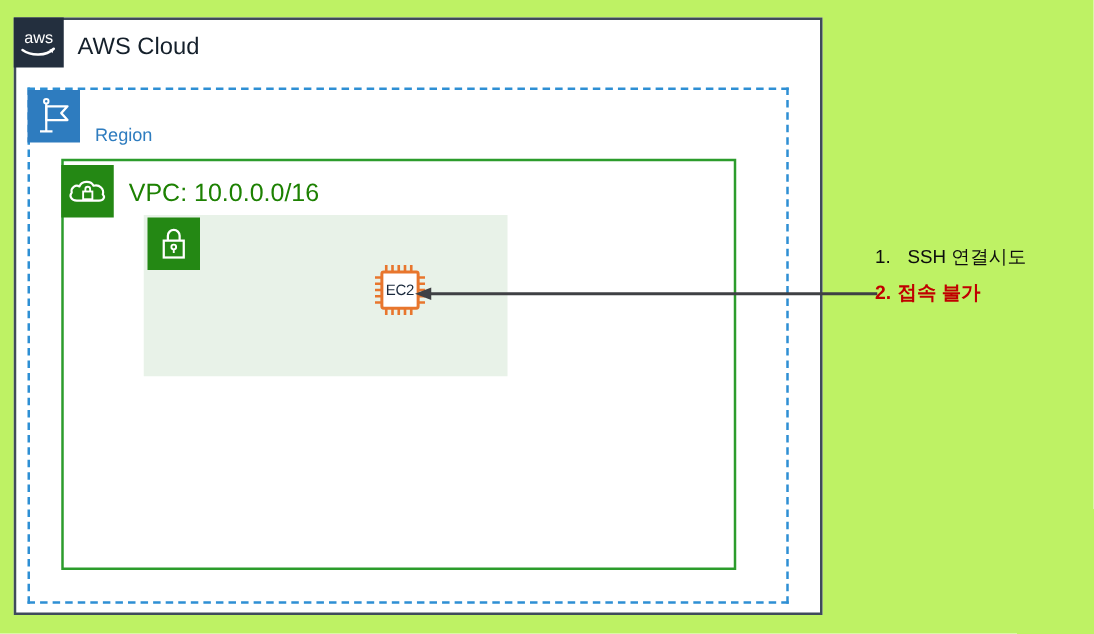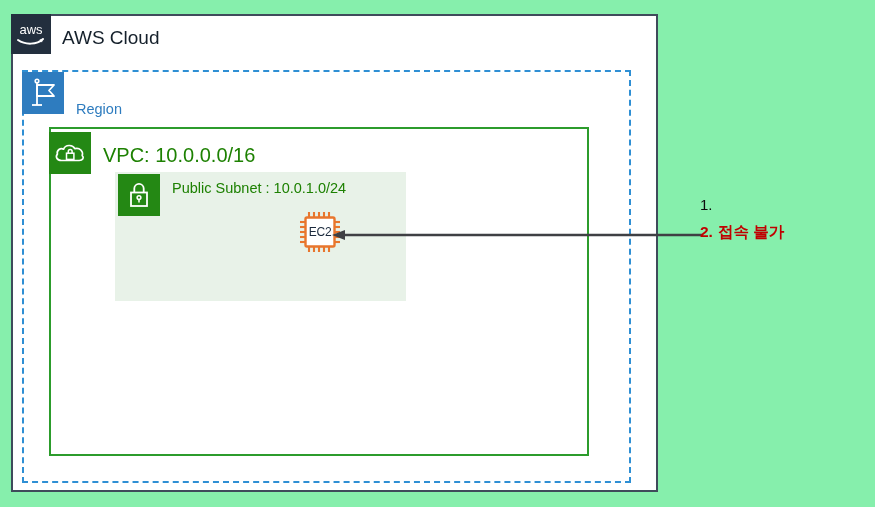--- a/index.html
+++ b/index.html
@@ -7,21 +7,21 @@
     padding: 0;
     background: #ffffff;
   }
   body {
     font-family: "Liberation Sans", "DejaVu Sans", sans-serif;
   }
   #canvas {
     position: relative;
     width: 875px;
     height: 507px;
-    background: #86efac;
+    background: #bef264;
     overflow: hidden;
   }
 
   
   .aws-cloud-box {
     position: absolute;
     left: 11px;
     top: 14px;
     width: 647px;
     height: 478px;
@@ -238,21 +238,20 @@
       <rect x="5" y="12.5" width="16" height="13.5" fill="none" stroke="#FFFFFF" stroke-width="1.8"></rect>
       <path d="M8.3 12.5 L8.3 8.6 A 4.7 4.7 0 0 1 17.7 8.6 L17.7 12.5" fill="none" stroke="#FFFFFF" stroke-width="1.8"></path>
       <circle cx="13" cy="17.6" r="1.9" fill="none" stroke="#FFFFFF" stroke-width="1.5"></circle>
       <line x1="13" y1="19.3" x2="13" y2="22.4" stroke="#FFFFFF" stroke-width="1.5"></line>
     </svg>
   </div>
 
   <div class="label label-aws-cloud">AWS Cloud</div>
   <div class="label label-region">Region</div>
   <div class="label label-vpc">VPC: 10.0.0.0/16</div>
-  <div class="label label-subnet">Public Subnet : 10.0.1.0/24</div>
 
   <div class="ec2-wrap">
     <svg width="46" height="46" viewBox="0 0 46 46" aria-hidden="true">
       <g stroke="#E8762D" stroke-width="2.1" stroke-linecap="butt">
 
         <line x1="12" y1="3" x2="12" y2="9"></line>
         <line x1="17" y1="3" x2="17" y2="9"></line>
         <line x1="22" y1="3" x2="22" y2="9"></line>
         <line x1="27" y1="3" x2="27" y2="9"></line>
         <line x1="32" y1="3" x2="32" y2="9"></line>
@@ -281,20 +280,21 @@
   </div>
 
   <svg class="arrow-svg" viewBox="0 0 372 30" aria-hidden="true">
     <line x1="372" y1="15" x2="14" y2="15" stroke="#3F4044" stroke-width="2.4"></line>
     <path d="M2 15 L15 10 L15 20 Z" fill="#3F4044"></path>
   </svg>
 
   <div class="annotations">
     <div class="anno-row anno-row-1">
       <span class="anno-num">1.</span>
+      <span class="anno-text">SSH 연결시도</span>
     </div>
     <div class="anno-row anno-row-2">
       <span class="anno-num">2.</span>
       <span class="anno-text">접속 불가</span>
     </div>
   </div>
 
 </div>
 
 </body></html>

